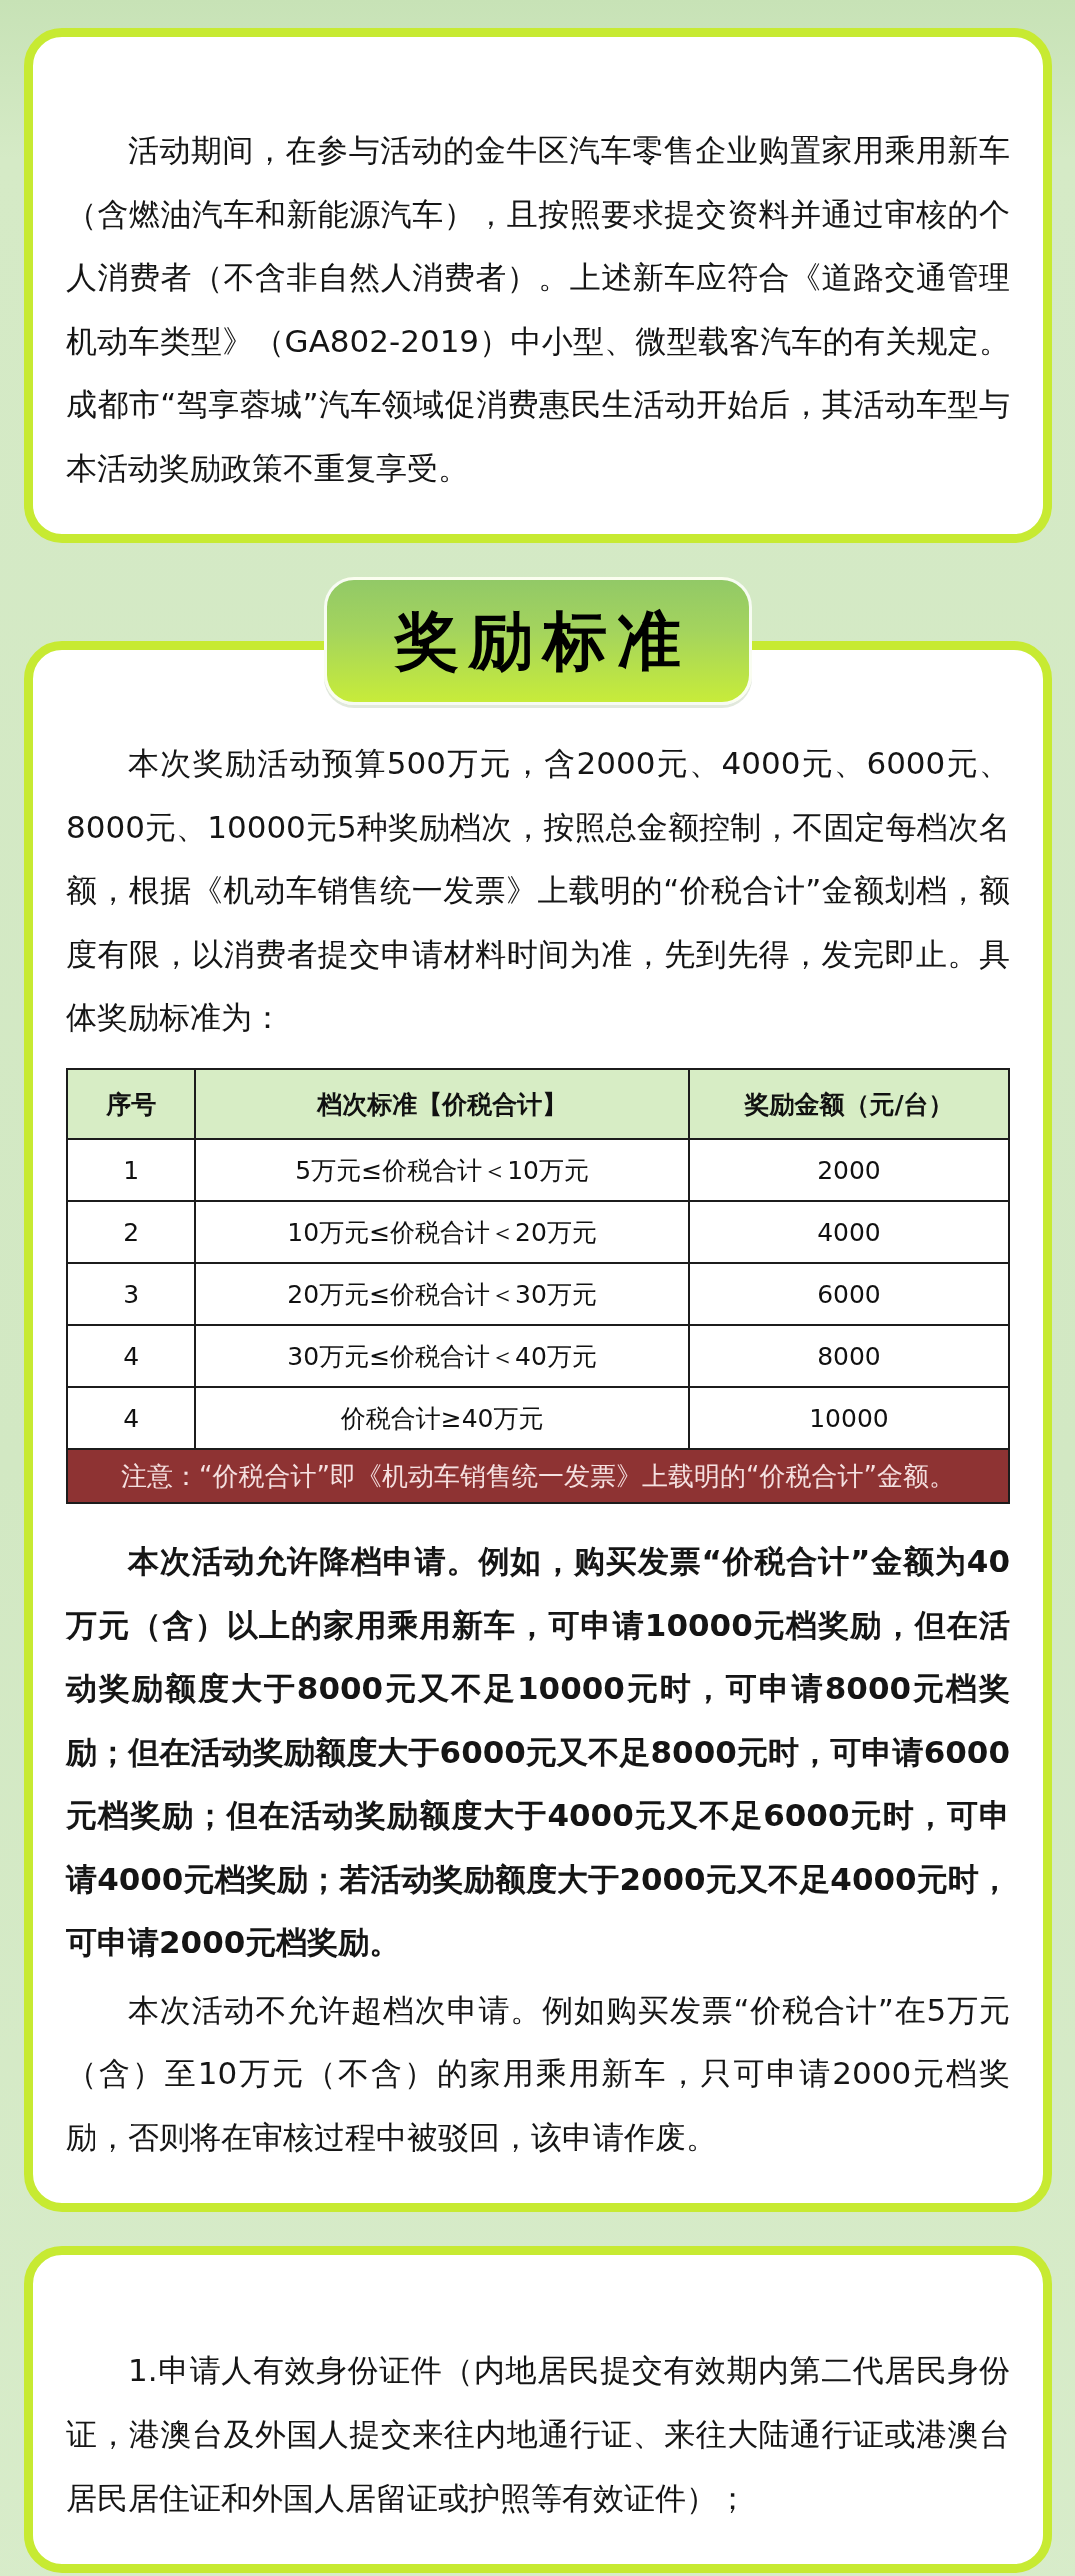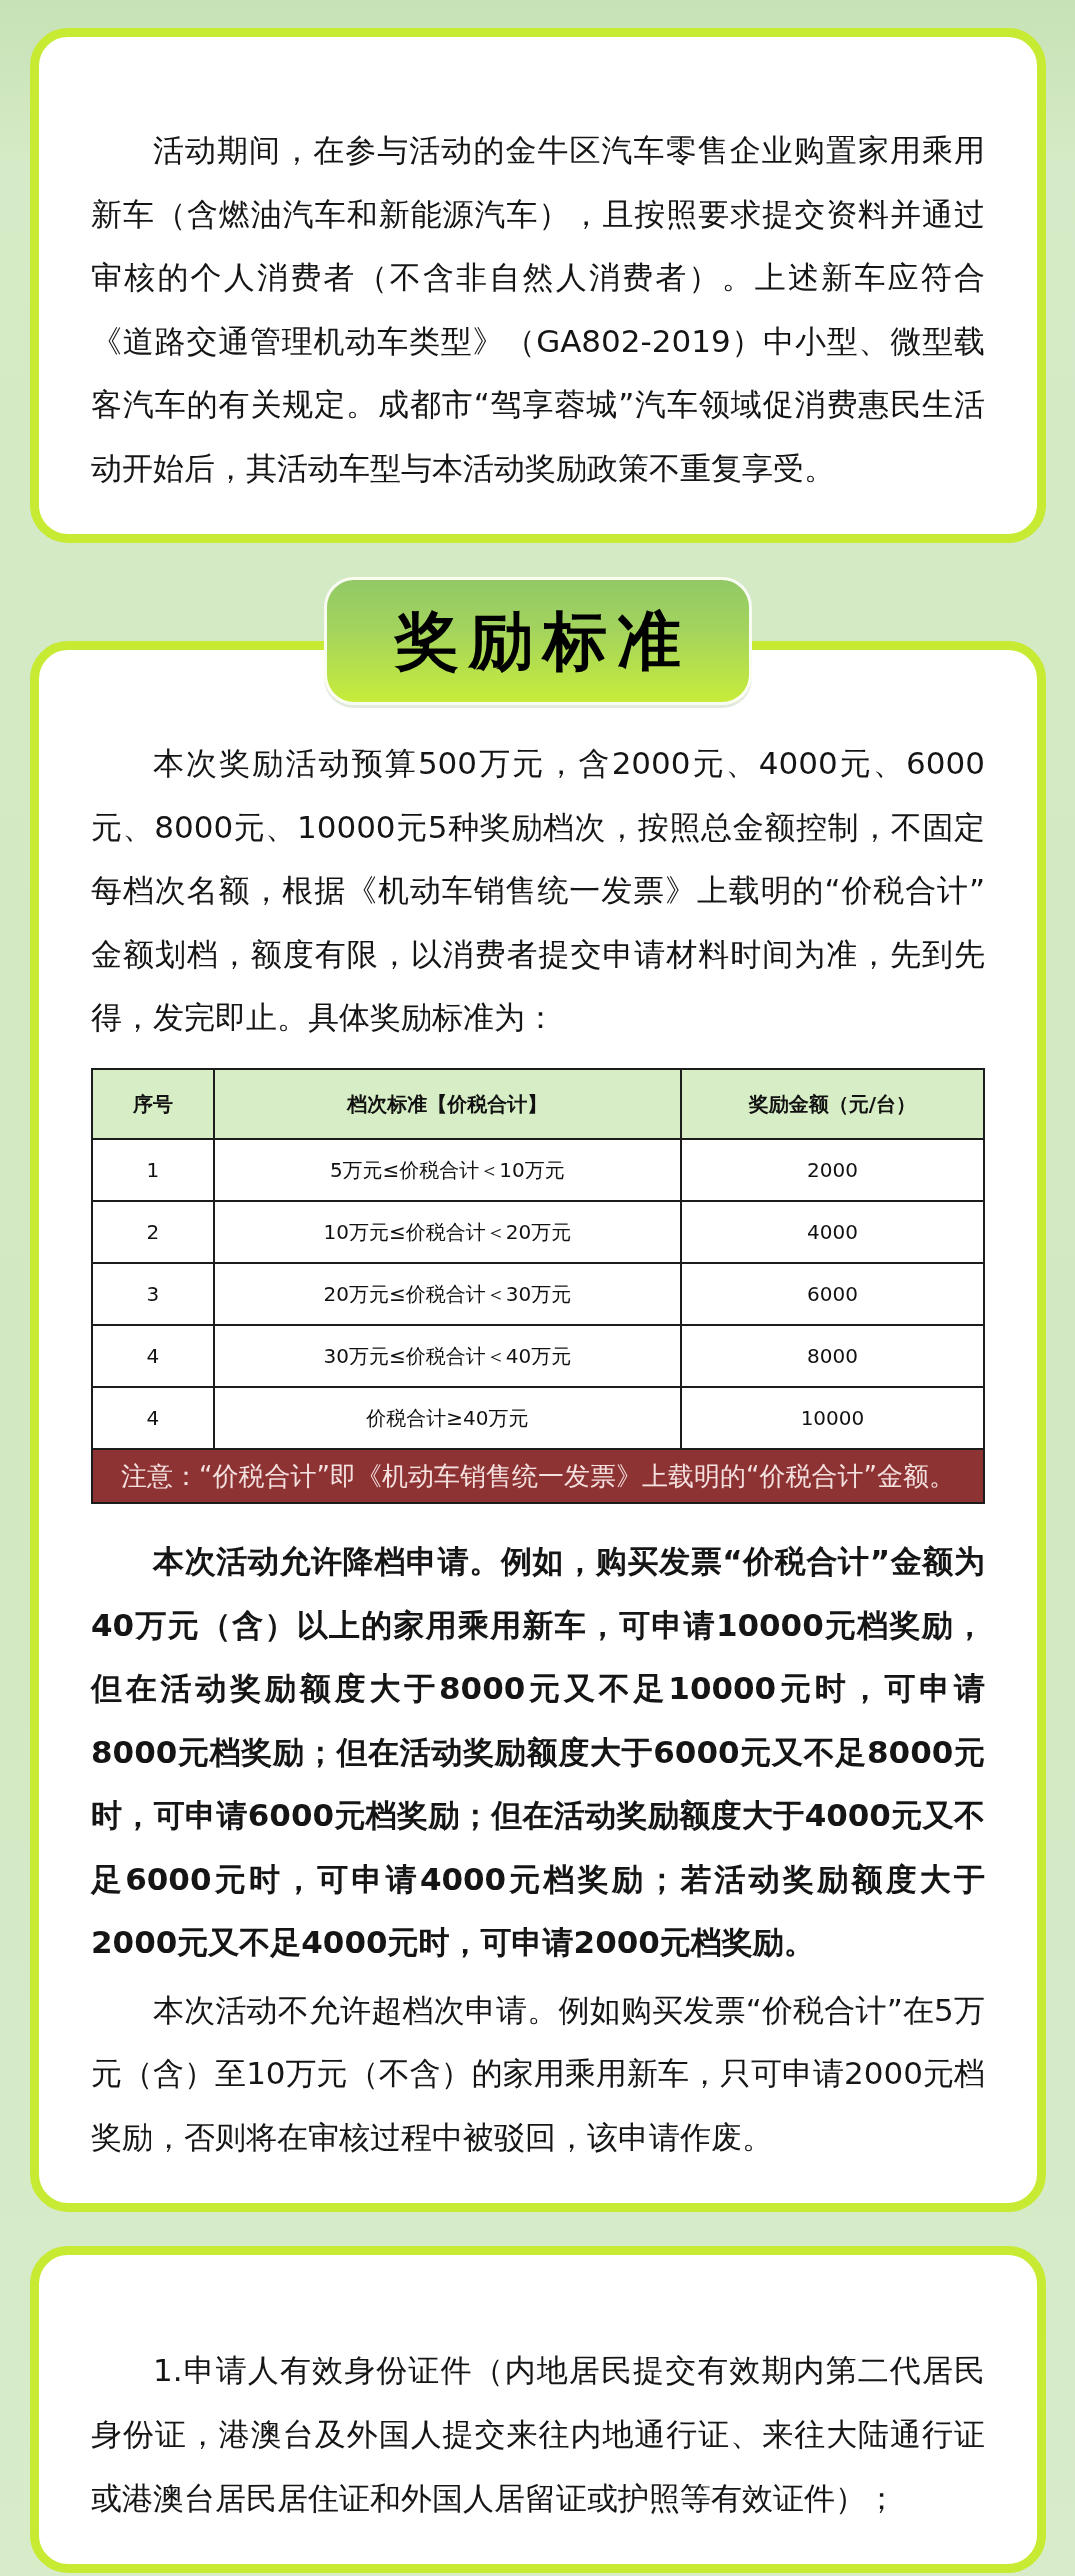--- a/index.html
+++ b/index.html
@@ -29,25 +29,25 @@
     box-sizing:border-box;
     background:linear-gradient(180deg,#92c967 0%,#a4d45d 42%,#c7ec3a 100%);
     display:flex;align-items:center;justify-content:center;
     font-size:64px;font-weight:900;color:#000;
     letter-spacing:10px;text-indent:10px;
     box-shadow:0 3px 0 rgba(90,130,60,.18);
   }
   .card{
     position:relative;
     z-index:1;
-    margin:0 30px;
+    margin:0 24px;
     background:#ffffff;
     border:9px solid #c7ea32;
     border-radius:38px;
-    padding:82px 52px 34px;
+    padding:82px 33px 34px;
     box-sizing:border-box;
   }
   .para{
     margin:0;
     font-size:31px;
     line-height:2.05;
     text-align:justify;
     text-indent:2em;
     color:#151515;
   }
@@ -56,21 +56,21 @@
   .reward-table{
     width:100%;
     border-collapse:collapse;
     margin:18px 0 0;
     table-layout:fixed;
   }
   .reward-table th,.reward-table td{
     border:2px solid #1c1c1c;
     text-align:center;
     vertical-align:middle;
-    font-size:20px;
+    font-size:25px;
     padding:6px 4px;
     color:#111;
   }
   .reward-table th{
     background:#d7edc5;
     font-weight:bold;
     height:56px;
   }
   .reward-table td{height:48px;}
   .col-no{width:13%;}

